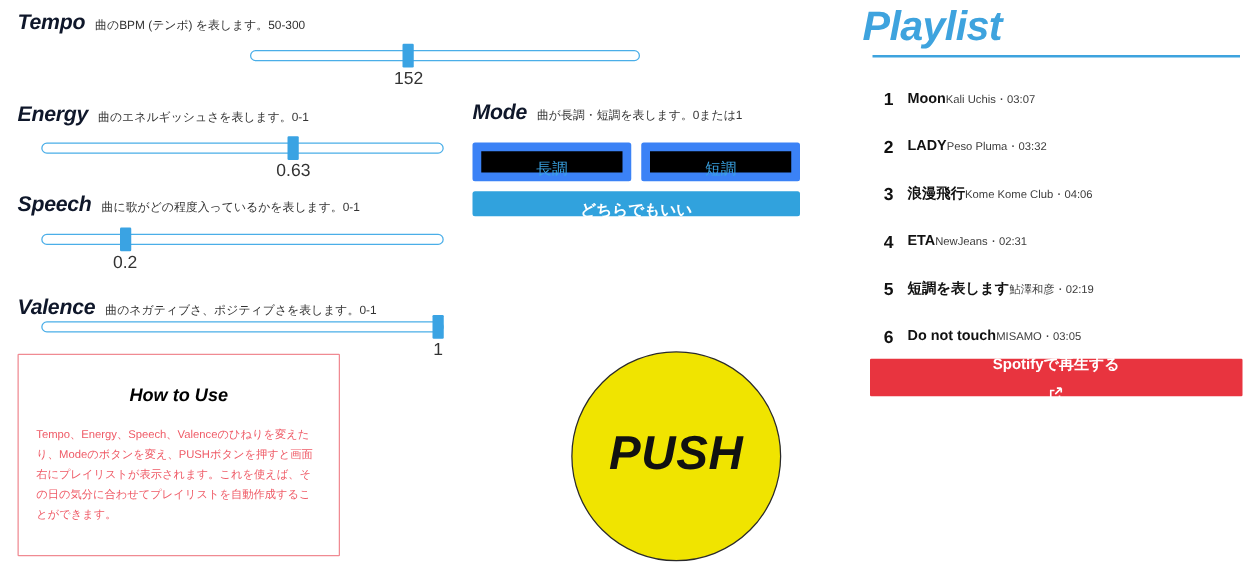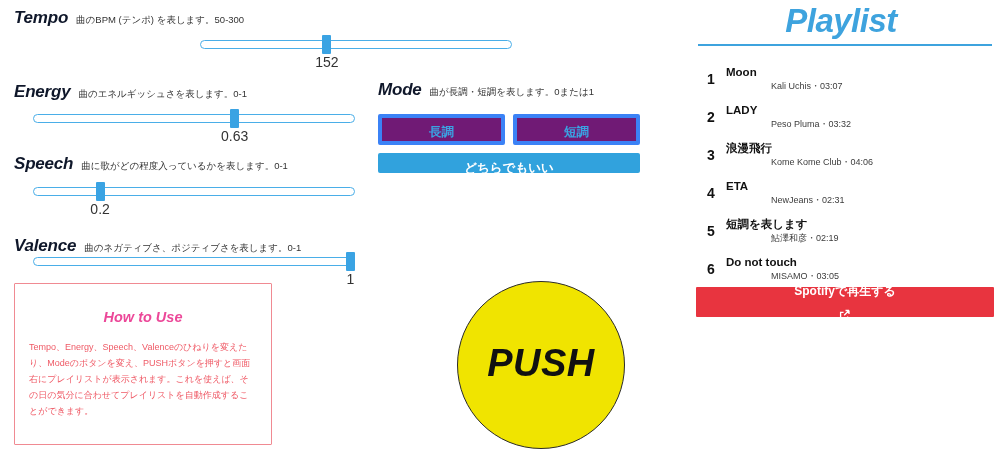--- a/index.html
+++ b/index.html
@@ -36,37 +36,37 @@
   .slider-value {
     position:absolute; font-size:14px; color:#333; text-align:center;
     transform:translateX(-50%);
   }
 
   
   #mode-block { position:absolute; left:378px; top:80px; width:262px; }
   .mode-row { display:flex; gap:8px; margin-top:14px; }
   .mode-btn {
     flex:1; height:31px; line-height:29px; text-align:center;
-    font-size:12.5px; font-weight:bold; border-radius:2px;
-    background:#701a75; color:#3aa3e3; border:4px solid #3b82f6;
+    font-size:12.5px; font-weight:normal; border-radius:2px;
+    background:#000000; color:#3aa3e3; border:7px solid #3b82f6;
     cursor:pointer; user-select:none;
   }
   #mode-any {
     margin-top:8px; width:100%; height:20px; line-height:31px; text-align:center;
     font-size:12.5px; font-weight:bold; border-radius:2px;
     background:#31a2dd; color:#ffffff; border:none; cursor:pointer; user-select:none;
   }
 
   
   #howto {
     position:absolute; left:14px; top:283px; width:258px; height:162px;
     border:1px solid #f08a92; background:#ffffff; border-radius:1px;
   }
   #howto-title {
-    margin-top:25px; text-align:center; color:#ec4899;
+    margin-top:25px; text-align:center; color:#000000;
     font-weight:bold; font-style:italic; font-size:14.5px;
   }
   #howto-body {
     margin:14px 14px 0 14px; color:#ef5a66;
     font-size:9px; line-height:16px; text-align:left;
   }
 
   
   #push-button {
     position:absolute; left:457px; top:281px; width:168px; height:168px;
@@ -75,35 +75,35 @@
   }
   #push-label {
     position:absolute; left:0; right:0; top:60px; text-align:center;
     font-size:38px; font-weight:bold; font-style:italic; color:#111;
     letter-spacing:0.5px;
   }
 
   
   #playlist-panel { position:absolute; left:690px; top:0; width:310px; height:459px; }
   #playlist-title {
-    text-align:center; padding-right:8px; padding-top:2px;
+    text-align:left; padding-right:8px; padding-top:2px;
     font-size:33px; font-weight:bold; font-style:italic; color:#3ea3de;
     letter-spacing:-0.5px;
   }
   #playlist-rule {
     margin:4px 8px 0 8px; height:2px; background:#3ea3de;
   }
   #track-list { margin-top:14px; }
   .track-row { display:flex; align-items:center; height:38px; padding-left:6px; }
   .track-index {
     width:30px; font-size:14px; font-weight:bold; color:#111; text-align:center;
   }
-  .track-meta { display:flex; flex-direction:column; justify-content:center; }
+  .track-meta { display:flex; flex-direction:row; justify-content:center; }
   .track-title { font-size:11.5px; font-weight:bold; color:#111; line-height:14px; }
-  .track-sub { font-size:9px; color:#3c3c3c; line-height:13px; margin-top:1px;padding-left:45px; }
+  .track-sub { font-size:9px; color:#3c3c3c; line-height:13px; margin-top:1px; }
 
   #spotify-button {
     position:absolute; left:6px; top:287px; width:298px; height:30px;
     background:#e8343f; color:#ffffff; border:none; border-radius:1px;
     display:flex; align-items:center; justify-content:center; gap:9px;
     font-size:12px; font-weight:bold; cursor:pointer; user-select:none;flex-direction:column;
   }
   #external-link-icon { display:inline-block; width:12px; height:12px; }
 </style>
 </head>

